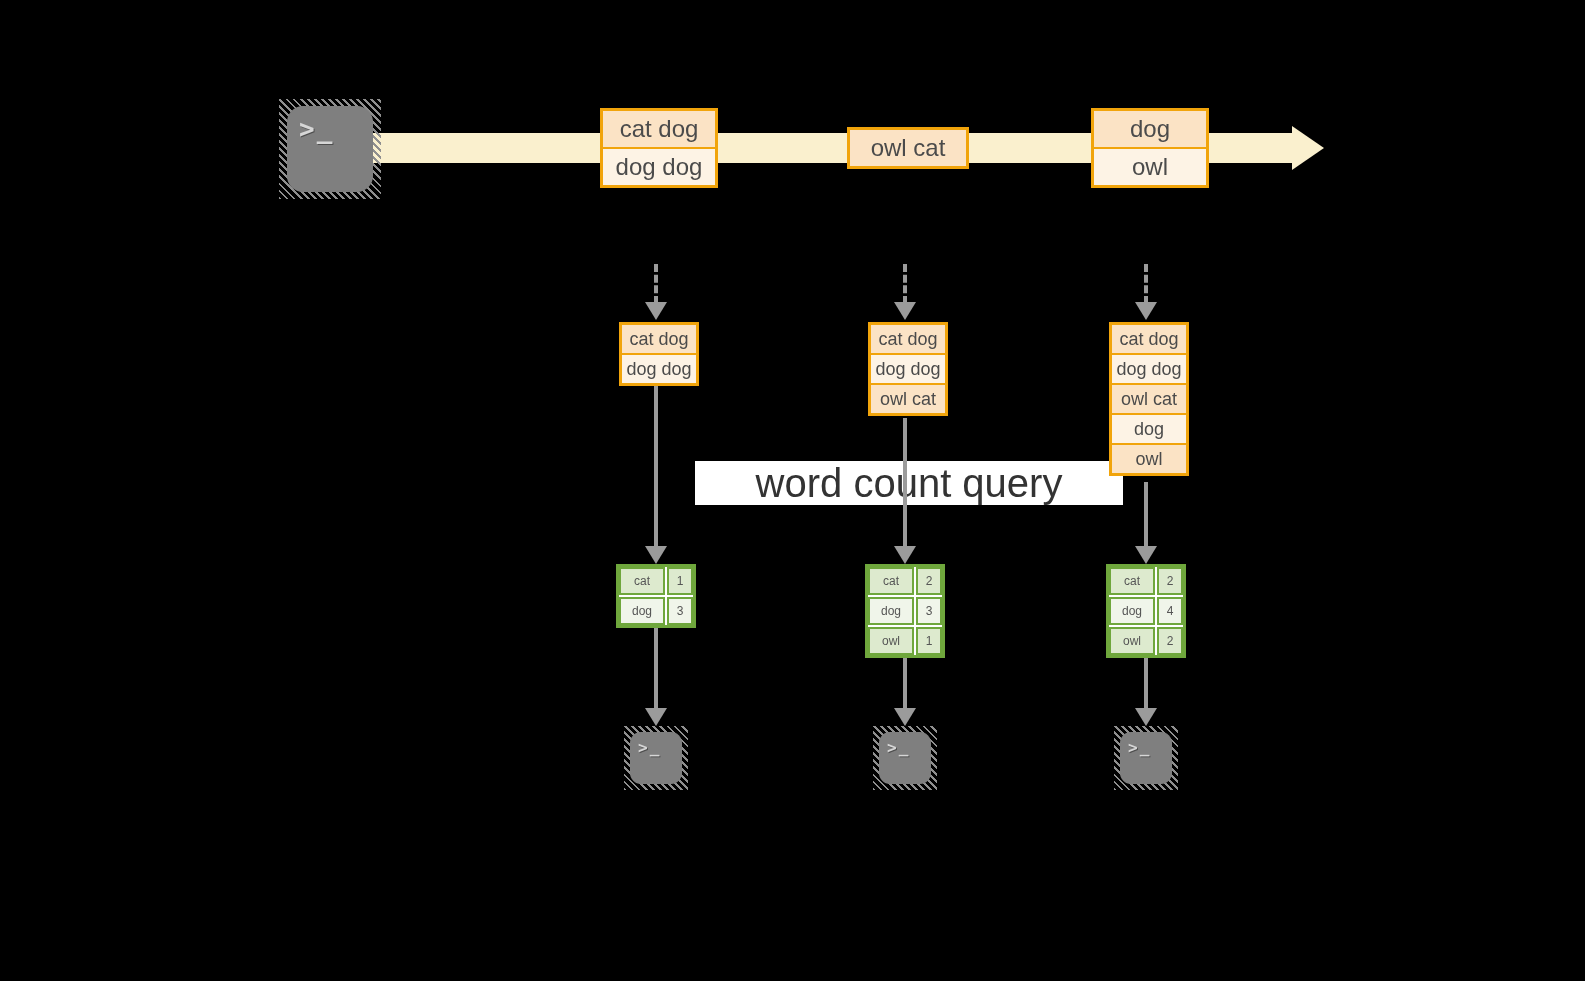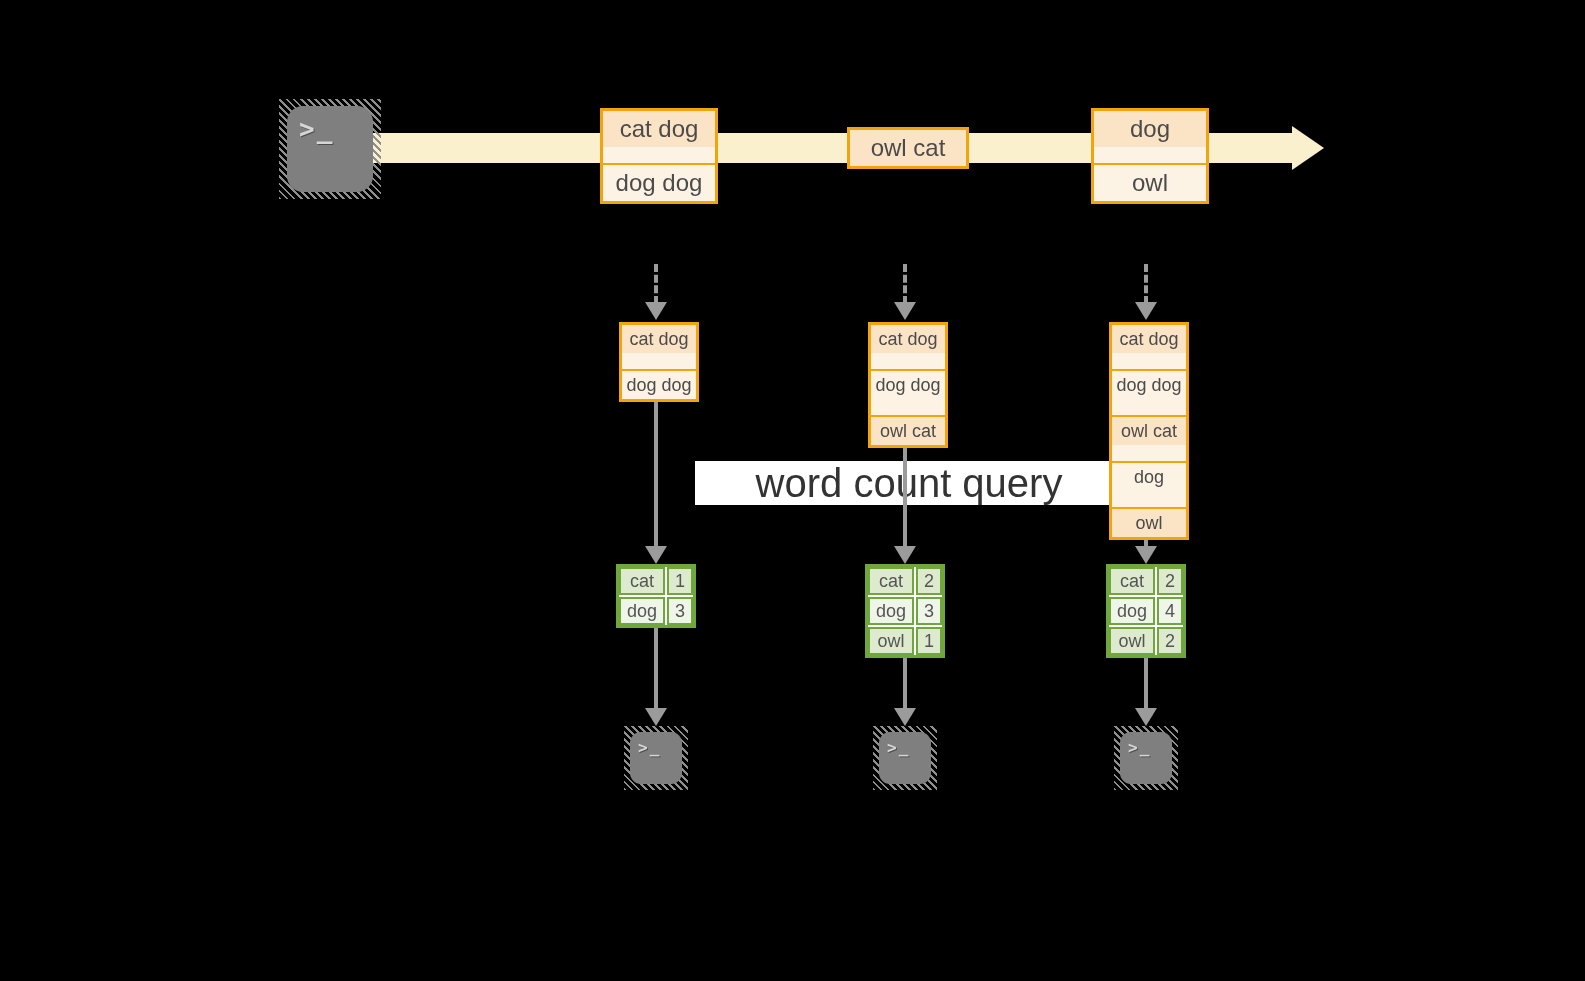--- a/index.html
+++ b/index.html
@@ -25,42 +25,42 @@
   .glyph{color:#d6d6d6;text-shadow:1px 1px 0 #4e4e4e;letter-spacing:2px;}
 
   
   .stream-band{position:absolute;left:370px;top:133px;width:922px;height:30px;background:var(--stream-fill);}
   .stream-head{position:absolute;left:1292px;top:126px;width:0;height:0;
                border-left:32px solid var(--stream-fill);border-top:22px solid transparent;border-bottom:22px solid transparent;}
 
   
   .obox{position:absolute;border:3px solid var(--box-border);background:var(--box-fill-light);z-index:3;}
   .orow{display:flex;align-items:center;justify-content:center;color:var(--cell-text);}
-  .orow + .orow{border-top:2px solid var(--box-border);margin-top:16px;}
+  .orow + .orow{border-top:2px solid var(--box-border);}
   .obox.stream .orow{height:36px;font-size:24px;}
   .obox.small .orow{height:28px;font-size:18px;}
   .orow.dark{background:var(--box-fill-dark);}
   .orow.light{background:var(--box-fill-light);}
 
   
   .vline{position:absolute;width:4px;background:var(--arrow-gray);z-index:2;}
   .vdash{position:absolute;width:0;border-left:4px dashed var(--arrow-gray);z-index:2;}
   .vhead{position:absolute;width:0;height:0;border-left:11px solid transparent;border-right:11px solid transparent;
          border-top:18px solid var(--arrow-gray);z-index:2;}
 
   
   .query-bar{position:absolute;left:695px;top:461px;width:428px;height:44px;background:var(--query-bar-bg);
              display:flex;align-items:center;justify-content:center;z-index:1;}
   .query-bar span{font-size:40px;color:var(--query-text);white-space:nowrap;}
 
   
   .gtable{position:absolute;display:grid;grid-template-columns:46px 26px;gap:2px;
           background:#ffffff;border:3px solid var(--result-border);z-index:3;}
   .gcell{box-sizing:border-box;height:28px;border:2px solid var(--result-border);
-         display:flex;align-items:center;justify-content:center;font-size:18px;color:#555555;}
+         display:flex;align-items:center;justify-content:center;font-size:12px;color:#555555;}
   .gcell.dark{background:var(--result-fill-dark);}
   .gcell.light{background:var(--result-fill-light);}
 </style>
 </head>
 <body>
 
 <div class="canvas">
 
   <div class="stream-band"></div>
   <div class="stream-head"></div>

